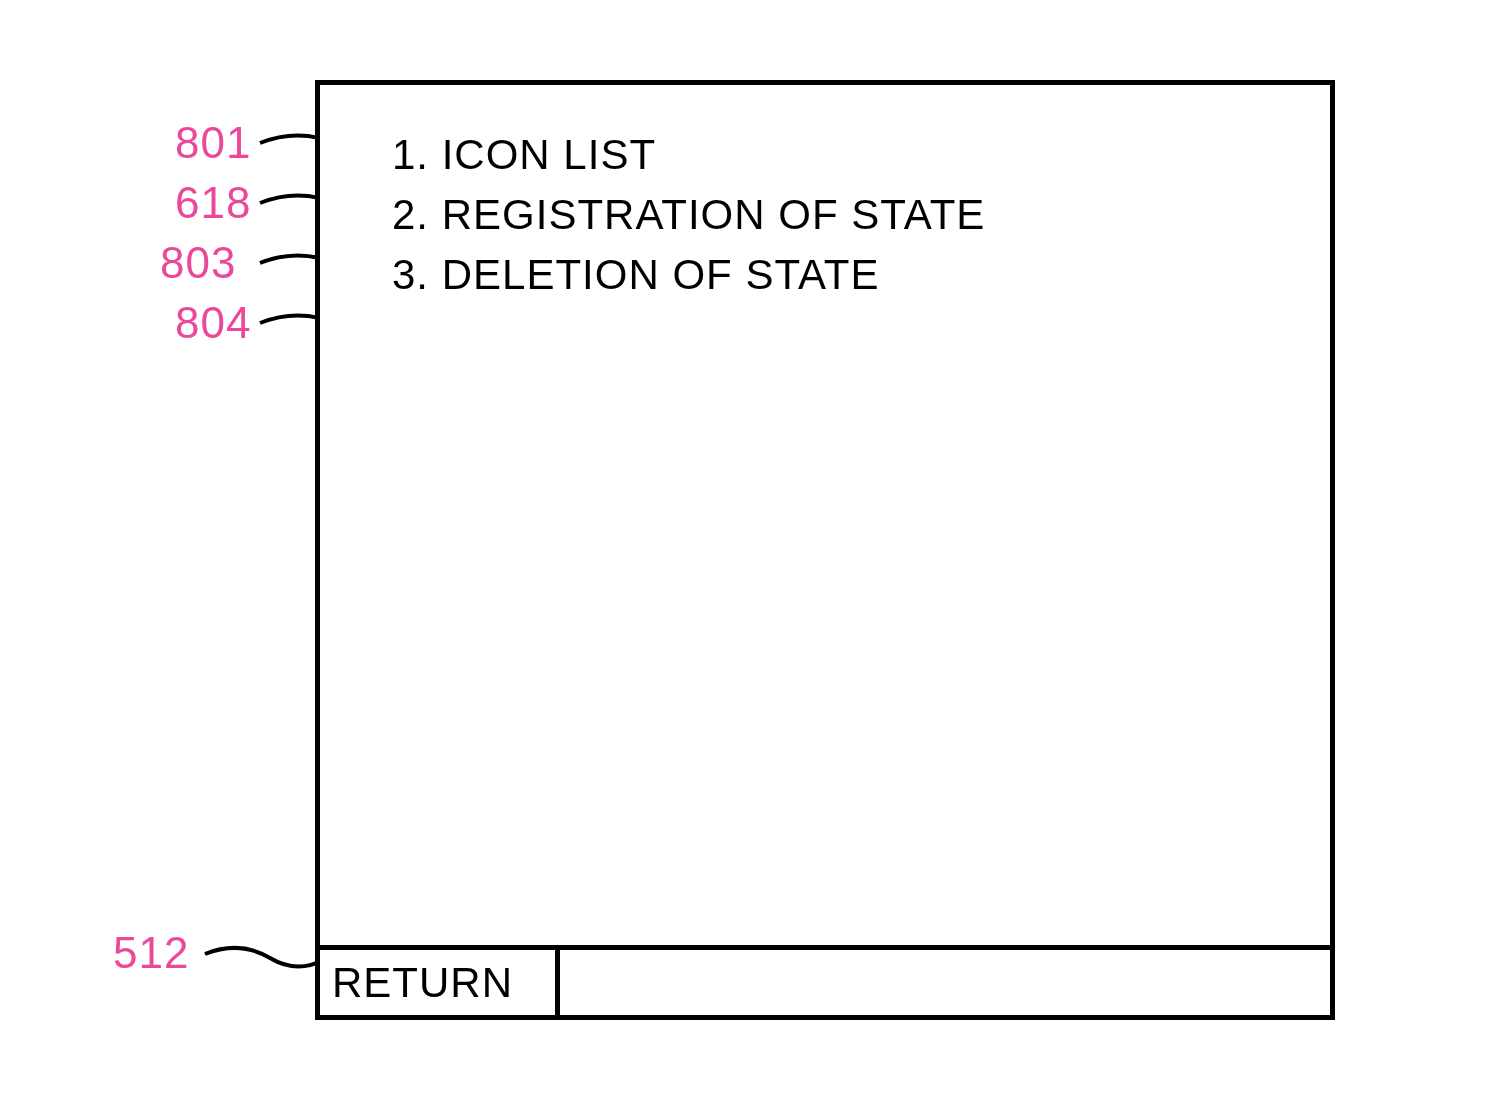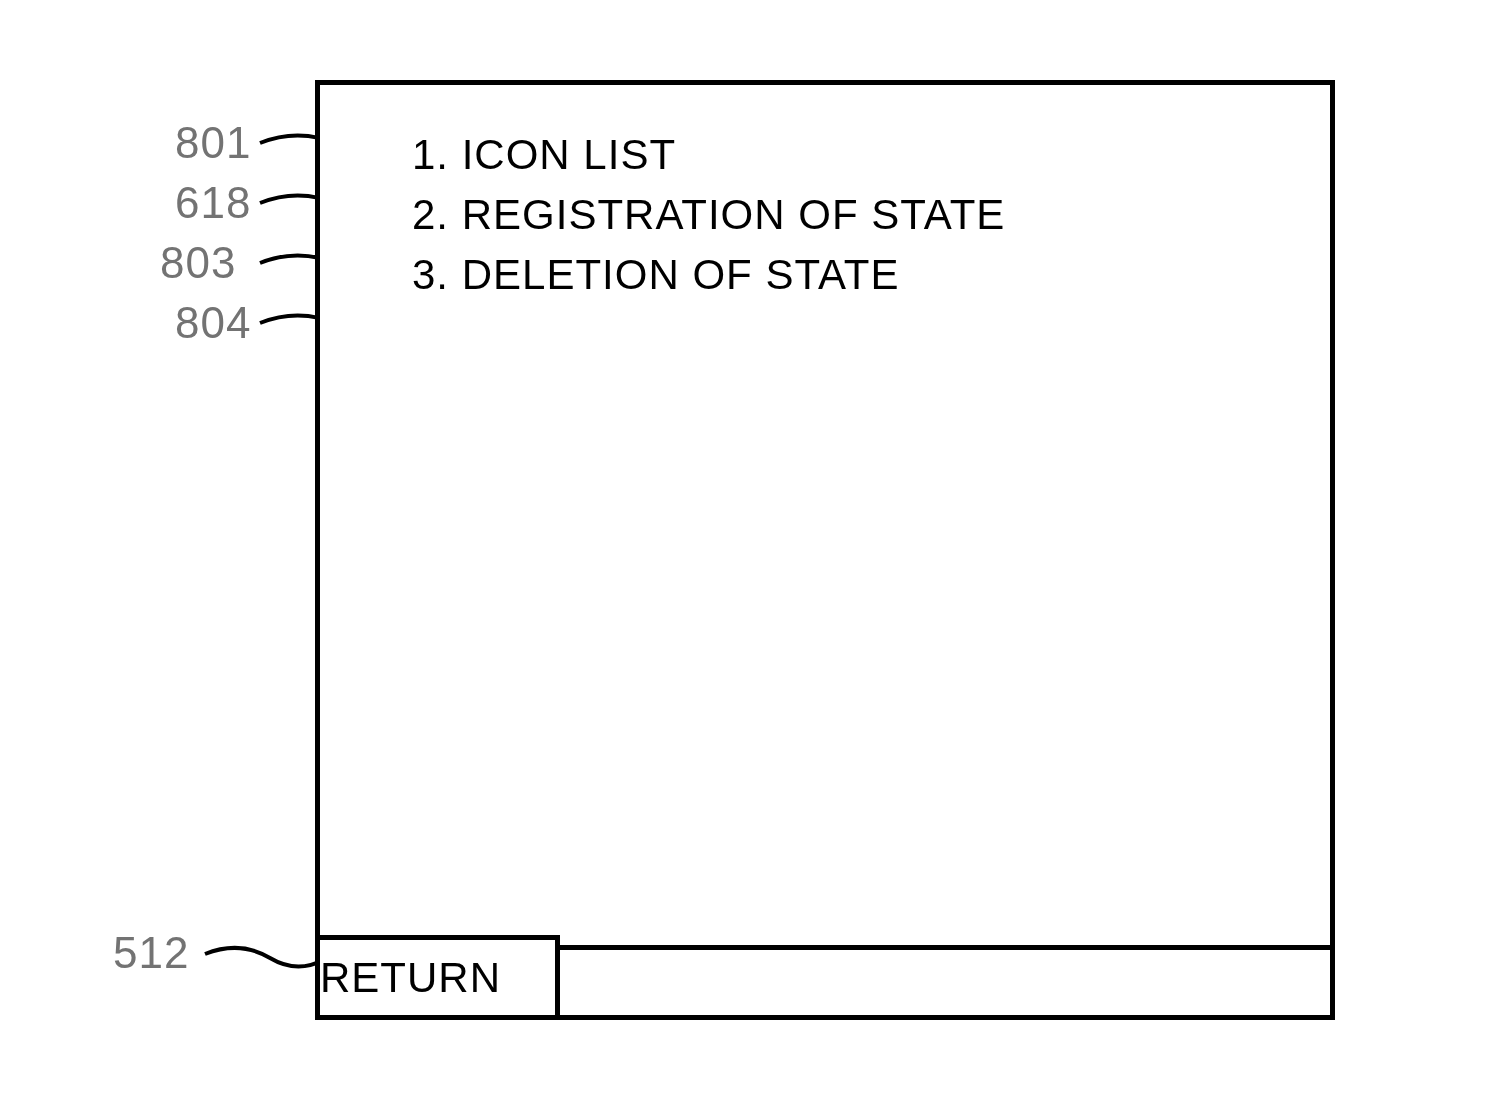--- a/index.html
+++ b/index.html
@@ -18,57 +18,58 @@
       position: absolute;
       left: 315px;
       top: 80px;
       width: 1020px;
       height: 940px;
       border: 5px solid #000;
       background: #fff;
     }
     .menu-list {
       padding-top: 40px;
-      padding-left: 92px;
+      padding-left: 72px;
     }
     .menu-item {
       font-size: 42px;
       font-weight: 400;
       letter-spacing: 1px;
       line-height: 60px;
       white-space: nowrap;
     }
     .return-button {
       position: absolute;
       left: 0;
       bottom: 0;
       width: 240px;
-      height: 80px;
+      height: 70px;
       border-top: 5px solid #000;
       border-right: 5px solid #000;
       display: flex;
       align-items: center;
+      padding-left: 12px;
       font-size: 42px;
       letter-spacing: 1px;
       background: #fff;
     }
     .bottom-bar-extension {
       position: absolute;
       left: 240px;
       bottom: 0;
       right: 0;
       height: 70px;
       border-top: 5px solid #000;
       background: #fff;
     }
     .callout-label {
       position: absolute;
       font-size: 44px;
       letter-spacing: 1px;
-      color: #737373;
+      color: #ec4899;
     }
     .callout-801 { left: 175px; top: 118px; }
     .callout-802 { left: 175px; top: 178px; }
     .callout-803 { left: 160px; top: 238px; }
     .callout-804 { left: 175px; top: 298px; }
     .callout-805 { left: 113px; top: 928px; }
     .connector {
       position: absolute;
       overflow: visible;
     }

